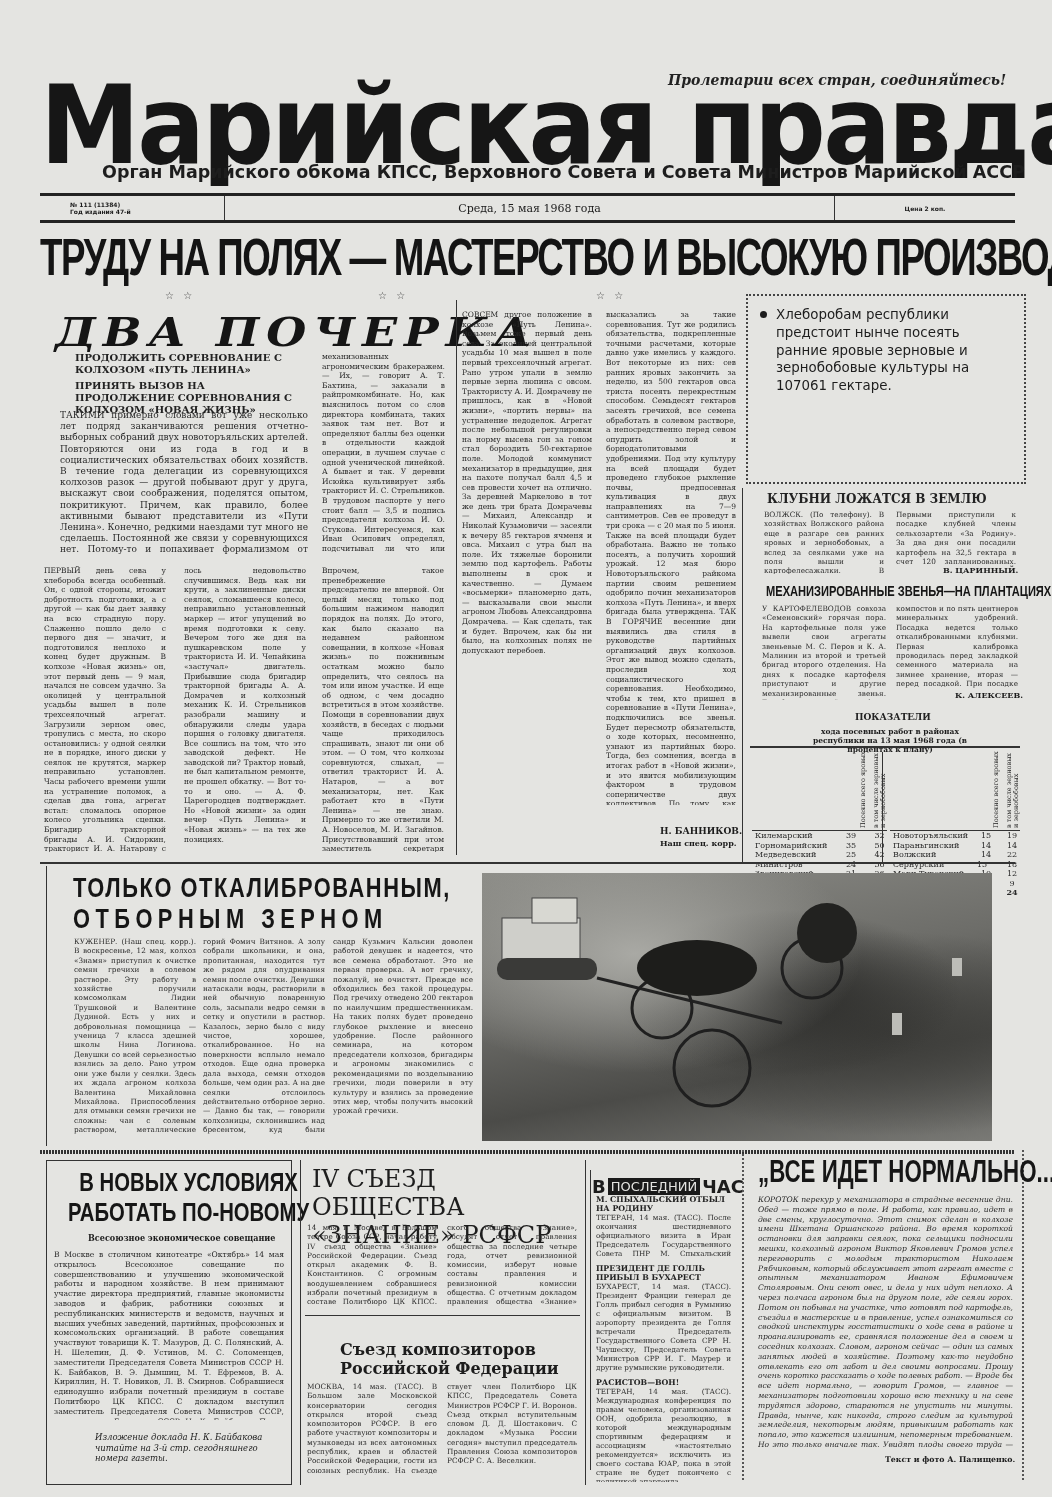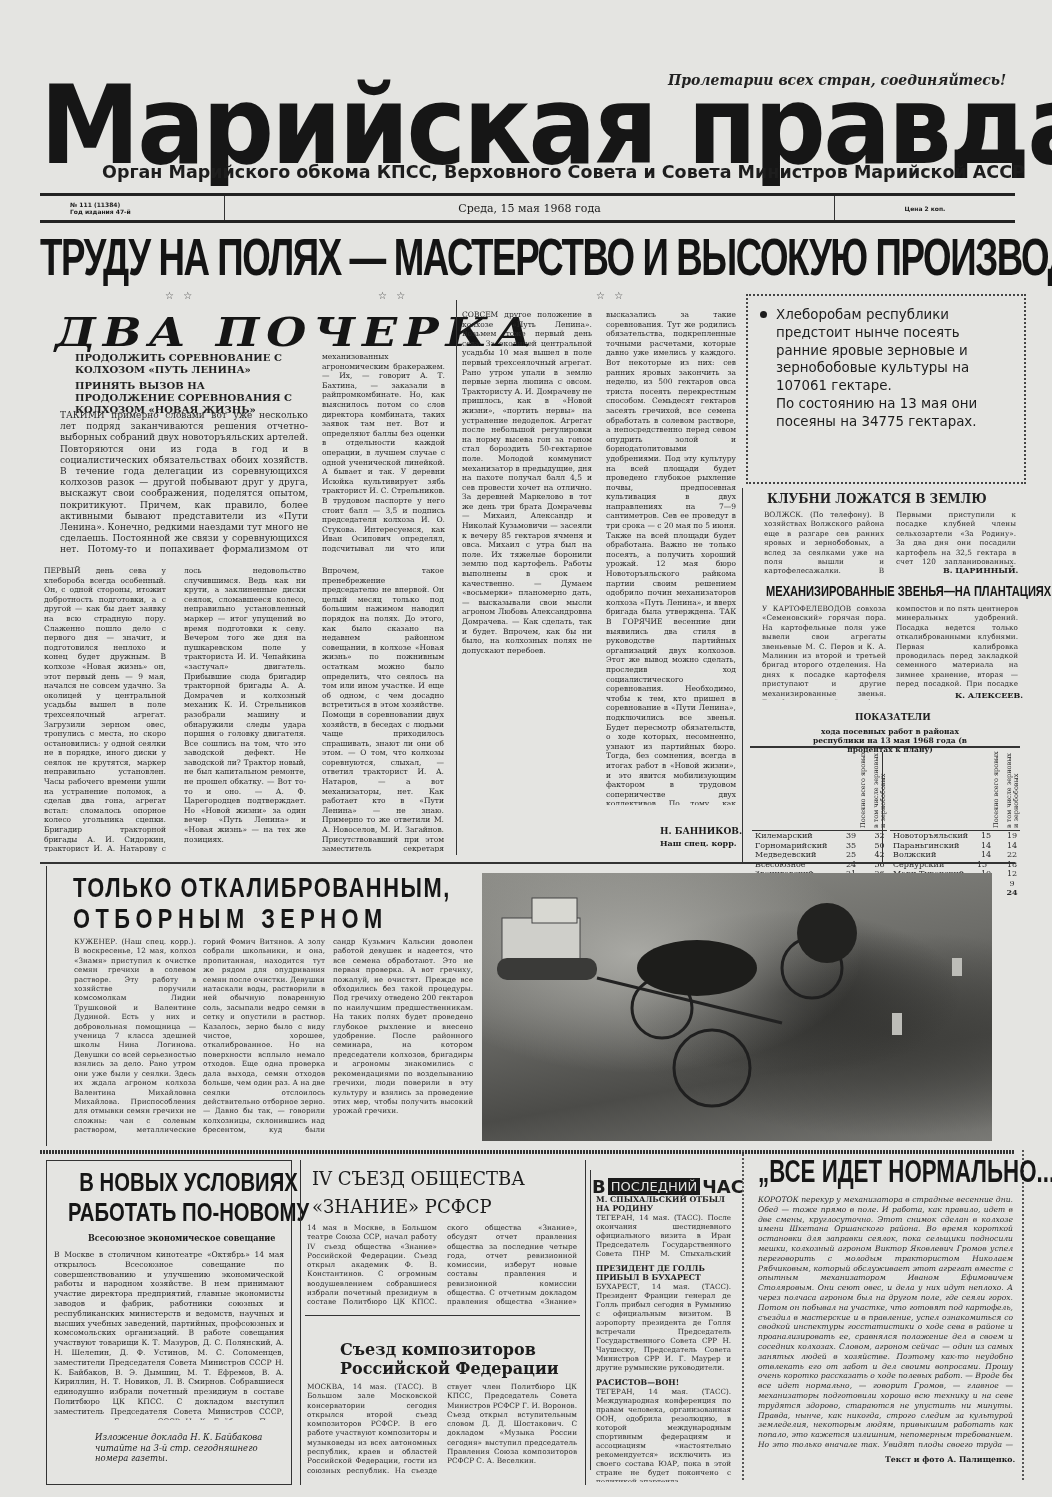--- a/index.html
+++ b/index.html
@@ -73,21 +73,20 @@
 <div class="abs" style="left:660px;top:826px;font-weight:bold;font-size:9px;">Н. БАННИКОВ.</div>
 <div class="abs" style="left:660px;top:838px;font-weight:bold;font-size:8px;text-align:center;">Наш спец. корр.</div>
 
 <div class="vline" style="left:456px;top:300px;height:555px;"></div>
 <div class="vline" style="left:742px;top:488px;height:375px;"></div>
 
 <div class="abs callout">
   <ul>
     <li>Хлеборобам республики предстоит нынче посеять ранние яровые зерновые и зернобобовые культуры на 107061 гектаре.</li>
   </ul>
-  <div class="plain">По состоянию на 13 мая они посеяны на 34775 гектарах.</div>
 </div>
 
 <div class="abs head2" style="left:767px;top:492px;">КЛУБНИ ЛОЖАТСЯ В ЗЕМЛЮ</div>
 <div class="abs col-text" style="left:764px;top:510px;width:120px;height:64px;font-size:7.3px;line-height:9.4px;">ВОЛЖСК. (По телефону). В хозяйствах Волжского района еще в разгаре сев ранних яровых и зернобобовых, а вслед за сеялками уже на поля вышли и картофелесажалки. В нынешнем году предстоит провести посадку картофеля на площади около 2800 гектаров.</div>
 <div class="abs col-text" style="left:896px;top:510px;width:120px;height:54px;font-size:7.3px;line-height:9.4px;">Первыми приступили к посадке клубней члены сельхозартели «За Родину». За два дня они посадили картофель на 32,5 гектара в счет 120 запланированных. Посадку «второго хлеба» начали также колхозы «Новая жизнь» и имени Жданова.</div>
 <div class="abs" style="left:943px;top:565px;font-weight:bold;font-size:8px;">В. ЦАРИННЫЙ.</div>
 
 <div class="abs cond" style="left:766px;top:582px;font-size:15px;transform:scaleX(0.74);">МЕХАНИЗИРОВАННЫЕ ЗВЕНЬЯ—НА ПЛАНТАЦИЯХ</div>
 <div class="abs col-text" style="left:762px;top:604px;width:124px;height:96px;font-size:7.3px;line-height:9.4px;">У КАРТОФЕЛЕВОДОВ совхоза «Семеновский» горячая пора. На картофельные поля уже вывели свои агрегаты звеньевые М. С. Перов и К. А. Малинин из второй и третьей бригад второго отделения. На днях к посадке картофеля приступают и другие механизированные звенья. Борьба за урожай картофеля развернулась с первых же дней. На каждый гектар посадки внесено по 30 тонн торфонавозных</div>
 <div class="abs col-text" style="left:896px;top:604px;width:122px;height:86px;font-size:7.3px;line-height:9.4px;">компостов и по пять центнеров минеральных удобрений. Посадка ведется только откалиброванными клубнями. Первая калибровка проводилась перед закладкой семенного материала на зимнее хранение, вторая — перед посадкой. При посадке картофеля на всех картофелесажалках применяется механическая загрузка клубней в бункер.</div>
@@ -113,21 +112,21 @@
           <td>Горномарийский</td>
           <td style="text-align:center">35</td>
           <td style="text-align:center">50</td>
         </tr>
     <tr>
           <td>Медведевский</td>
           <td style="text-align:center">25</td>
           <td style="text-align:center">42</td>
         </tr>
     <tr>
-          <td>Всесоюзное</td>
+          <td>Министров</td>
           <td style="text-align:center">24</td>
           <td style="text-align:center">36</td>
         </tr>
     <tr>
           <td>Звениговский</td>
           <td style="text-align:center">21</td>
           <td style="text-align:center">26</td>
         </tr>
     <tr>
           <td>Оршанский</td>
@@ -220,21 +219,21 @@
 
 <div class="abs boxed" style="left:46px;top:1160px;width:246px;height:325px;"></div>
 <div class="abs cond" style="left:68px;top:1167px;font-size:26px;line-height:30px;transform:scaleX(0.78);text-align:center;">
   <div>В НОВЫХ УСЛОВИЯХ</div>
   <div>РАБОТАТЬ ПО-НОВОМУ</div>
 </div>
 <div class="abs" style="left:88px;top:1232px;font-size:9.5px;transform:scaleX(0.85);transform-origin:left top;font-weight:bold;">Всесоюзное экономическое совещание</div>
 <div class="abs col-text" style="left:54px;top:1250px;width:230px;height:170px;font-size:7.6px;line-height:9.8px;">В Москве в столичном кинотеатре «Октябрь» 14 мая открылось Всесоюзное совещание по совершенствованию и улучшению экономической работы и народном хозяйстве. В нем принимают участие директора предприятий, главные экономисты заводов и фабрик, работники союзных и республиканских министерств и ведомств, научных и высших учебных заведений, партийных, профсоюзных и комсомольских организаций. В работе совещания участвуют товарищи К. Т. Мазуров, Д. С. Полянский, А. Н. Шелепин, Д. Ф. Устинов, М. С. Соломенцев, заместители Председателя Совета Министров СССР Н. К. Байбаков, В. Э. Дымшиц, М. Т. Ефремов, В. А. Кириллин, Н. Т. Новиков, Л. В. Смирнов. Собравшиеся единодушно избрали почетный президиум в составе Политбюро ЦК КПСС. С докладом выступил заместитель Председателя Совета Министров СССР, председатель Госплана СССР Н. К. Байбаков. После доклада началась прения.</div>
 <div class="abs" style="left:95px;top:1432px;width:180px;font-style:italic;font-size:8.5px;line-height:10.5px;">Изложение доклада Н. К. Байбакова читайте на 3-й стр. сегодняшнего номера газеты.</div>
 
-<div class="abs" style="left:312px;top:1165px;width:270px;font-size:18px;line-height:28px;color:#1d1d1d;font-family:'DejaVu Serif',serif;">
+<div class="abs" style="left:312px;top:1165px;width:270px;font-size:24px;line-height:28px;color:#1d1d1d;font-family:'DejaVu Serif',serif;">
   <div style="letter-spacing:0px;">IV СЪЕЗД ОБЩЕСТВА</div>
   <div>«ЗНАНИЕ» РСФСР</div>
 </div>
 <div class="abs col-text" style="left:307px;top:1223px;width:130px;height:85px;font-size:7.3px;line-height:9.3px;">14 мая в Москве, в Большом театре Союза ССР, начал работу IV съезд общества «Знание» Российской Федерации. Съезд открыл академик Ф. В. Константинов. С огромным воодушевлением собравшиеся избрали почетный президиум в составе Политбюро ЦК КПСС. Делегаты, представляющие миллионы членов Российского</div>
 <div class="abs col-text" style="left:447px;top:1223px;width:130px;height:85px;font-size:7.3px;line-height:9.3px;">ского общества «Знание», обсудят отчет правления общества за последние четыре года, отчет ревизионной комиссии, изберут новые составы правления и ревизионной комиссии общества. С отчетным докладом правления общества «Знание» РСФСР выступил его председатель — член-корреспондент Академии наук СССР И. Ф. Образцов. (ТАСС).</div>
 <div class="hline" style="left:305px;top:1315px;width:275px;"></div>
 
 <div class="abs" style="left:340px;top:1340px;font-weight:bold;font-size:16px;line-height:19px;font-family:'DejaVu Serif',serif;">
   <div>Съезд композиторов</div>
   <div>Российской Федерации</div>

